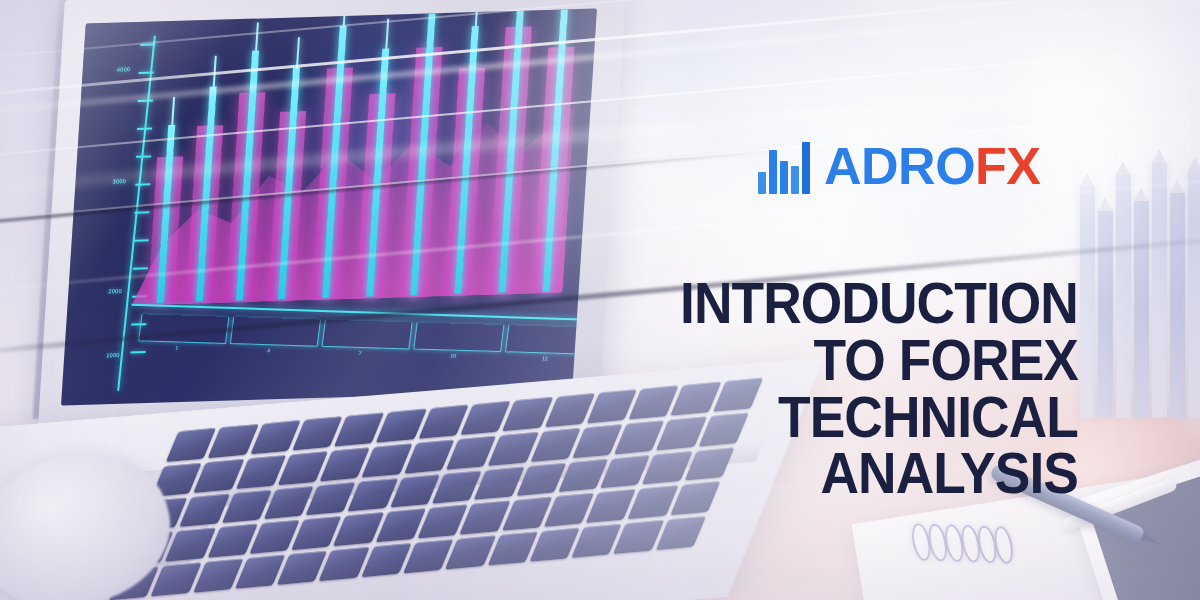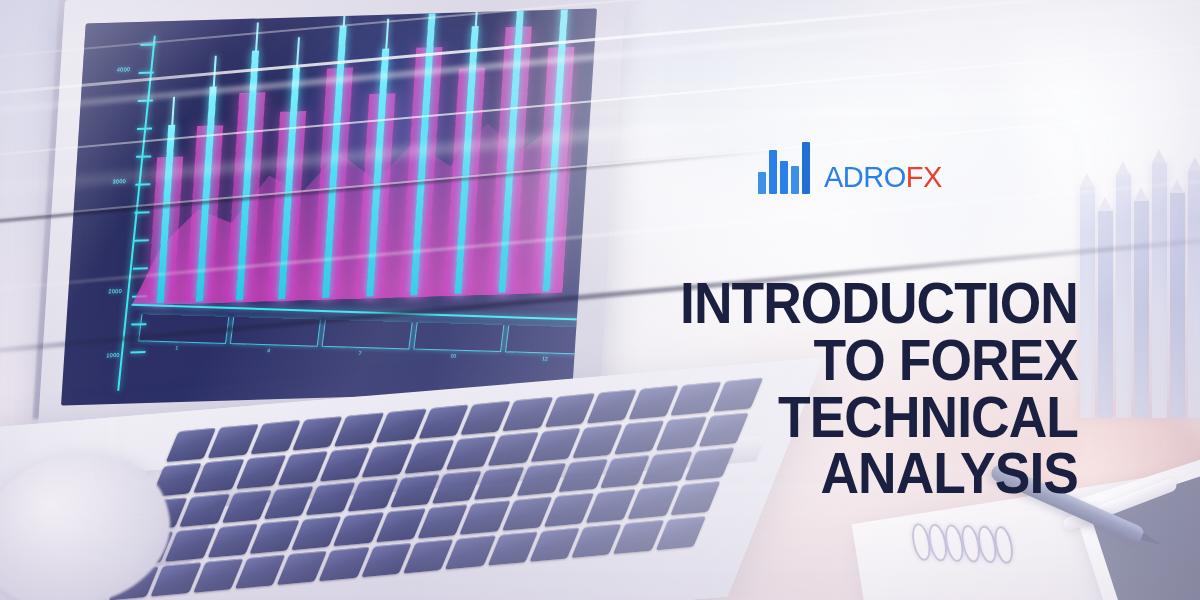--- a/index.html
+++ b/index.html
@@ -254,21 +254,21 @@
   .content{position:absolute;inset:0;}
 
   .logo{
     position:absolute;left:758px;top:138px;
     display:flex;align-items:flex-end;gap:14px;
   }
   .logo-mark{display:flex;align-items:flex-end;gap:3px;height:56px;}
   .logo-mark i{display:block;width:8px;border-radius:1px;}
   .logo-text{
     font-family:"Liberation Sans",sans-serif;
-    font-weight:400;font-size:29px;letter-spacing:-0.5px;line-height:1;
+    font-weight:700;font-size:52px;letter-spacing:-0.5px;line-height:1;
     margin-bottom:2px;
   }
   .logo-text .a{color:#2a7fe8;}
   .logo-text .b{color:#e8412c;}
 
   .headline{
     position:absolute;right:122px;top:236px;width:520px;
     text-align:right;
     font-family:"Liberation Sans",sans-serif;
     font-weight:700;

